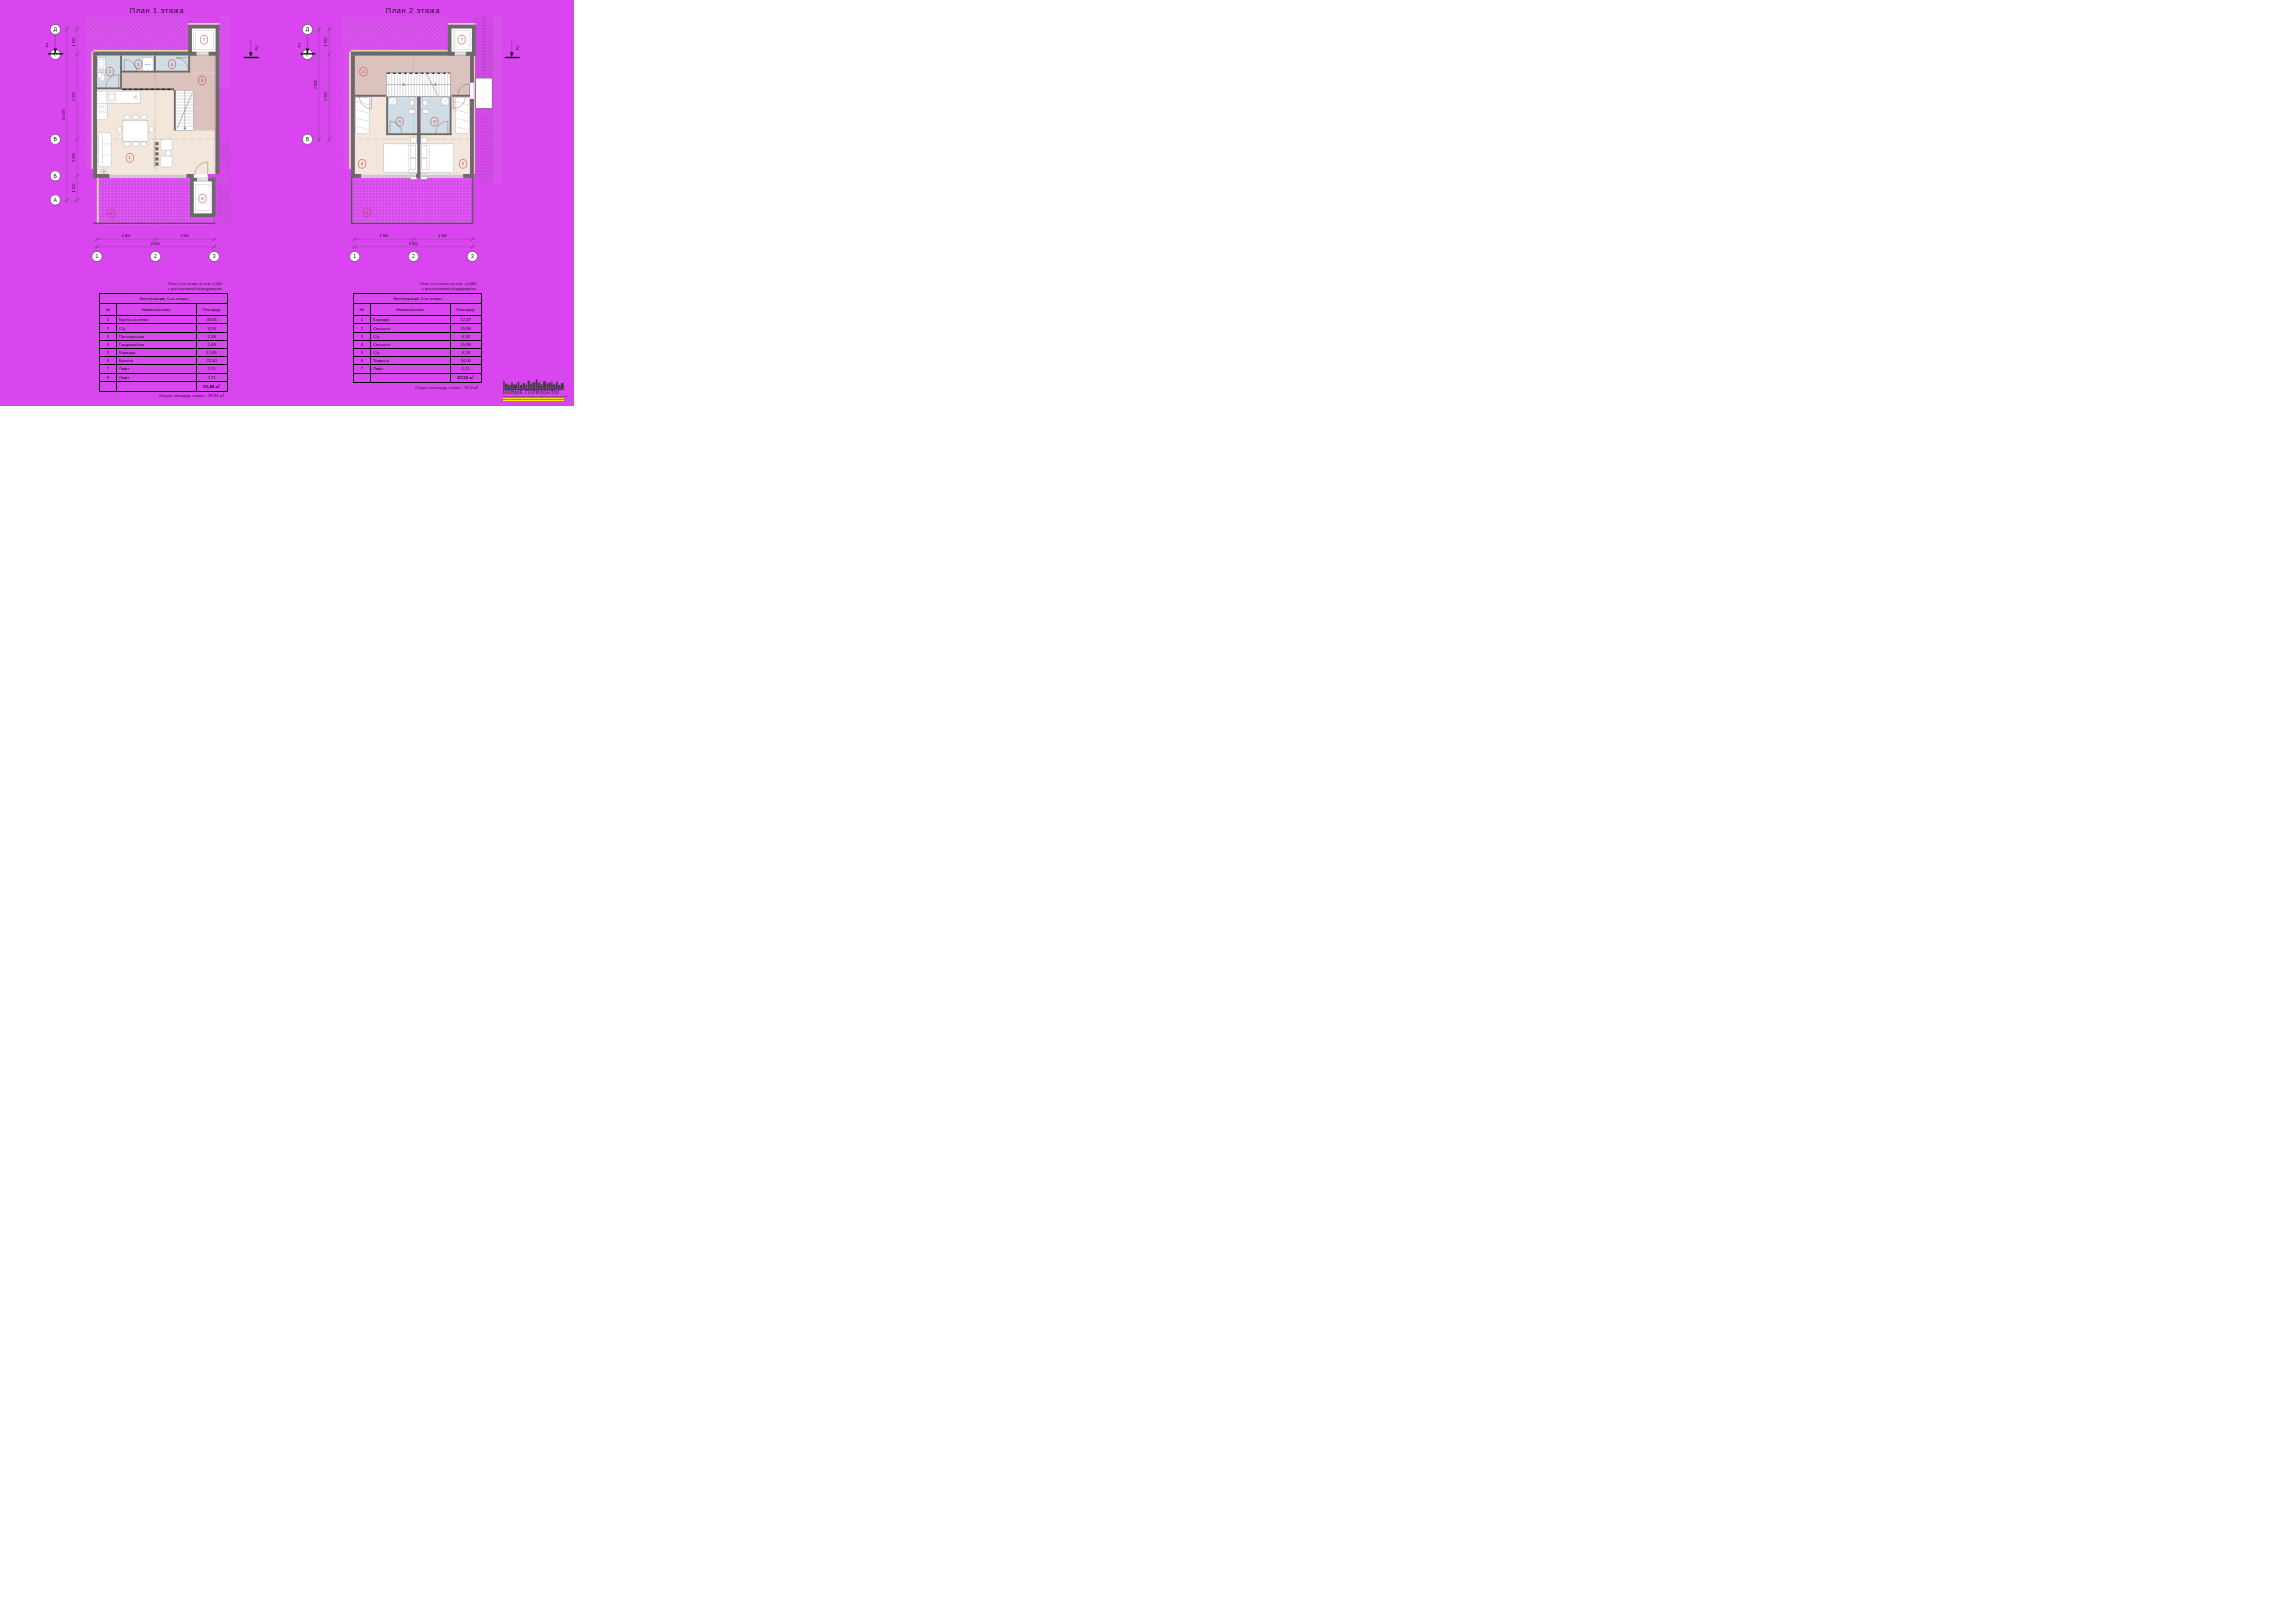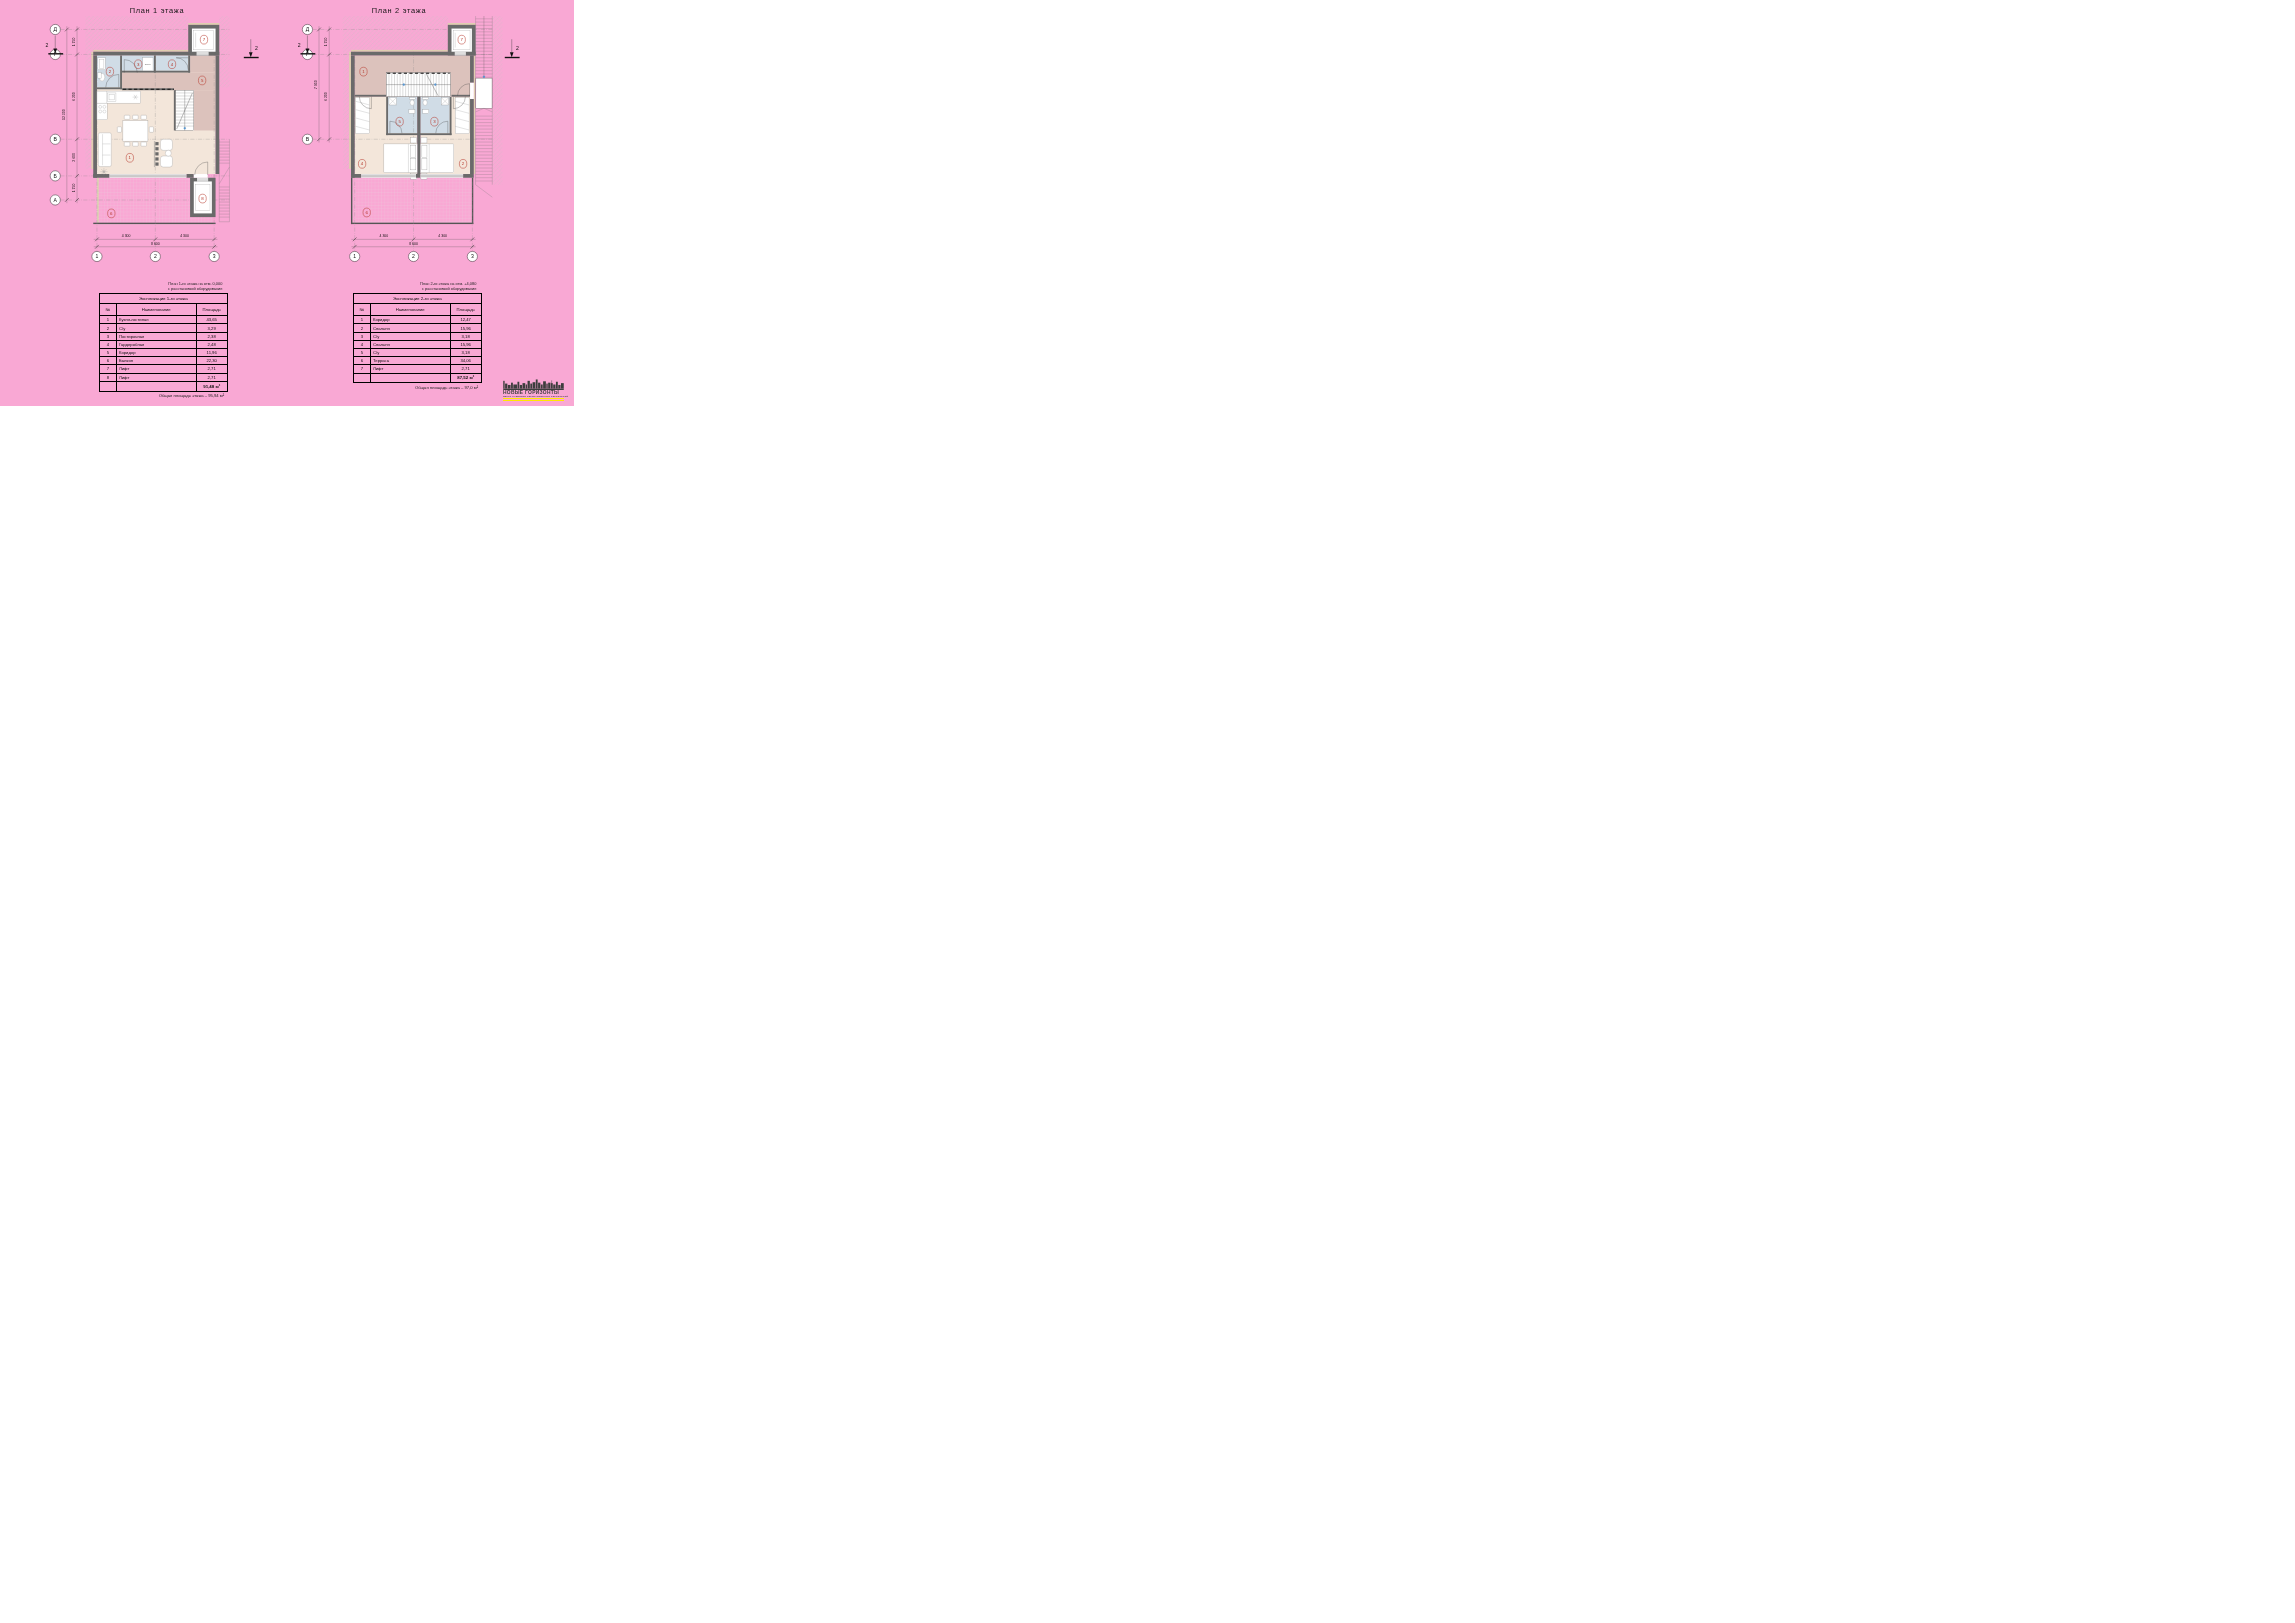--- a/index.html
+++ b/index.html
@@ -1,20 +1,20 @@
 <!DOCTYPE html>
 <html style="font-size:7.4px"><head>
 <meta charset="utf-8">
 <style>
   html,body{margin:0;padding:0;background:#fff;}
-  #page{position:relative;width:574px;height:406px;background:#f9a8d4;overflow:hidden;
+  #page{position:relative;width:574px;height:406px;background:#d946ef;overflow:hidden;
         font-family:"Liberation Sans",sans-serif;color:#111;}
   .plan-title{position:absolute;top:5.6px;width:102px;text-align:center;font-size:7.4px;
         letter-spacing:0.7px;color:#151515;}
-  #plan1-title{left:106px;} #plan2-title{left:348px;}
+  #plan1-title{left:106px;} #plan2-title{left:362px;}
   .plan-svg{position:absolute;top:3.7px;width:241px;height:265px;}
   #plan1-svg{left:39px;} #plan2-svg{left:287px;}
 
   
   .wall{fill:#6a6a6a;stroke:none;}
   .beige{fill:#f3e6da;} .pink{fill:#dcc2bc;} .blue{fill:#d0dce6;} .white{fill:#ffffff;}
   .axis{stroke:#8a8a8a;stroke-width:.6;stroke-dasharray:9 3 1.5 3;fill:none;}
   .dim{stroke:#555;stroke-width:.6;fill:none;}
   .tk{stroke:#222;stroke-width:1.1;}
   .dimtext{font:7.5px "Liberation Sans",sans-serif;fill:#111;text-anchor:middle;}

